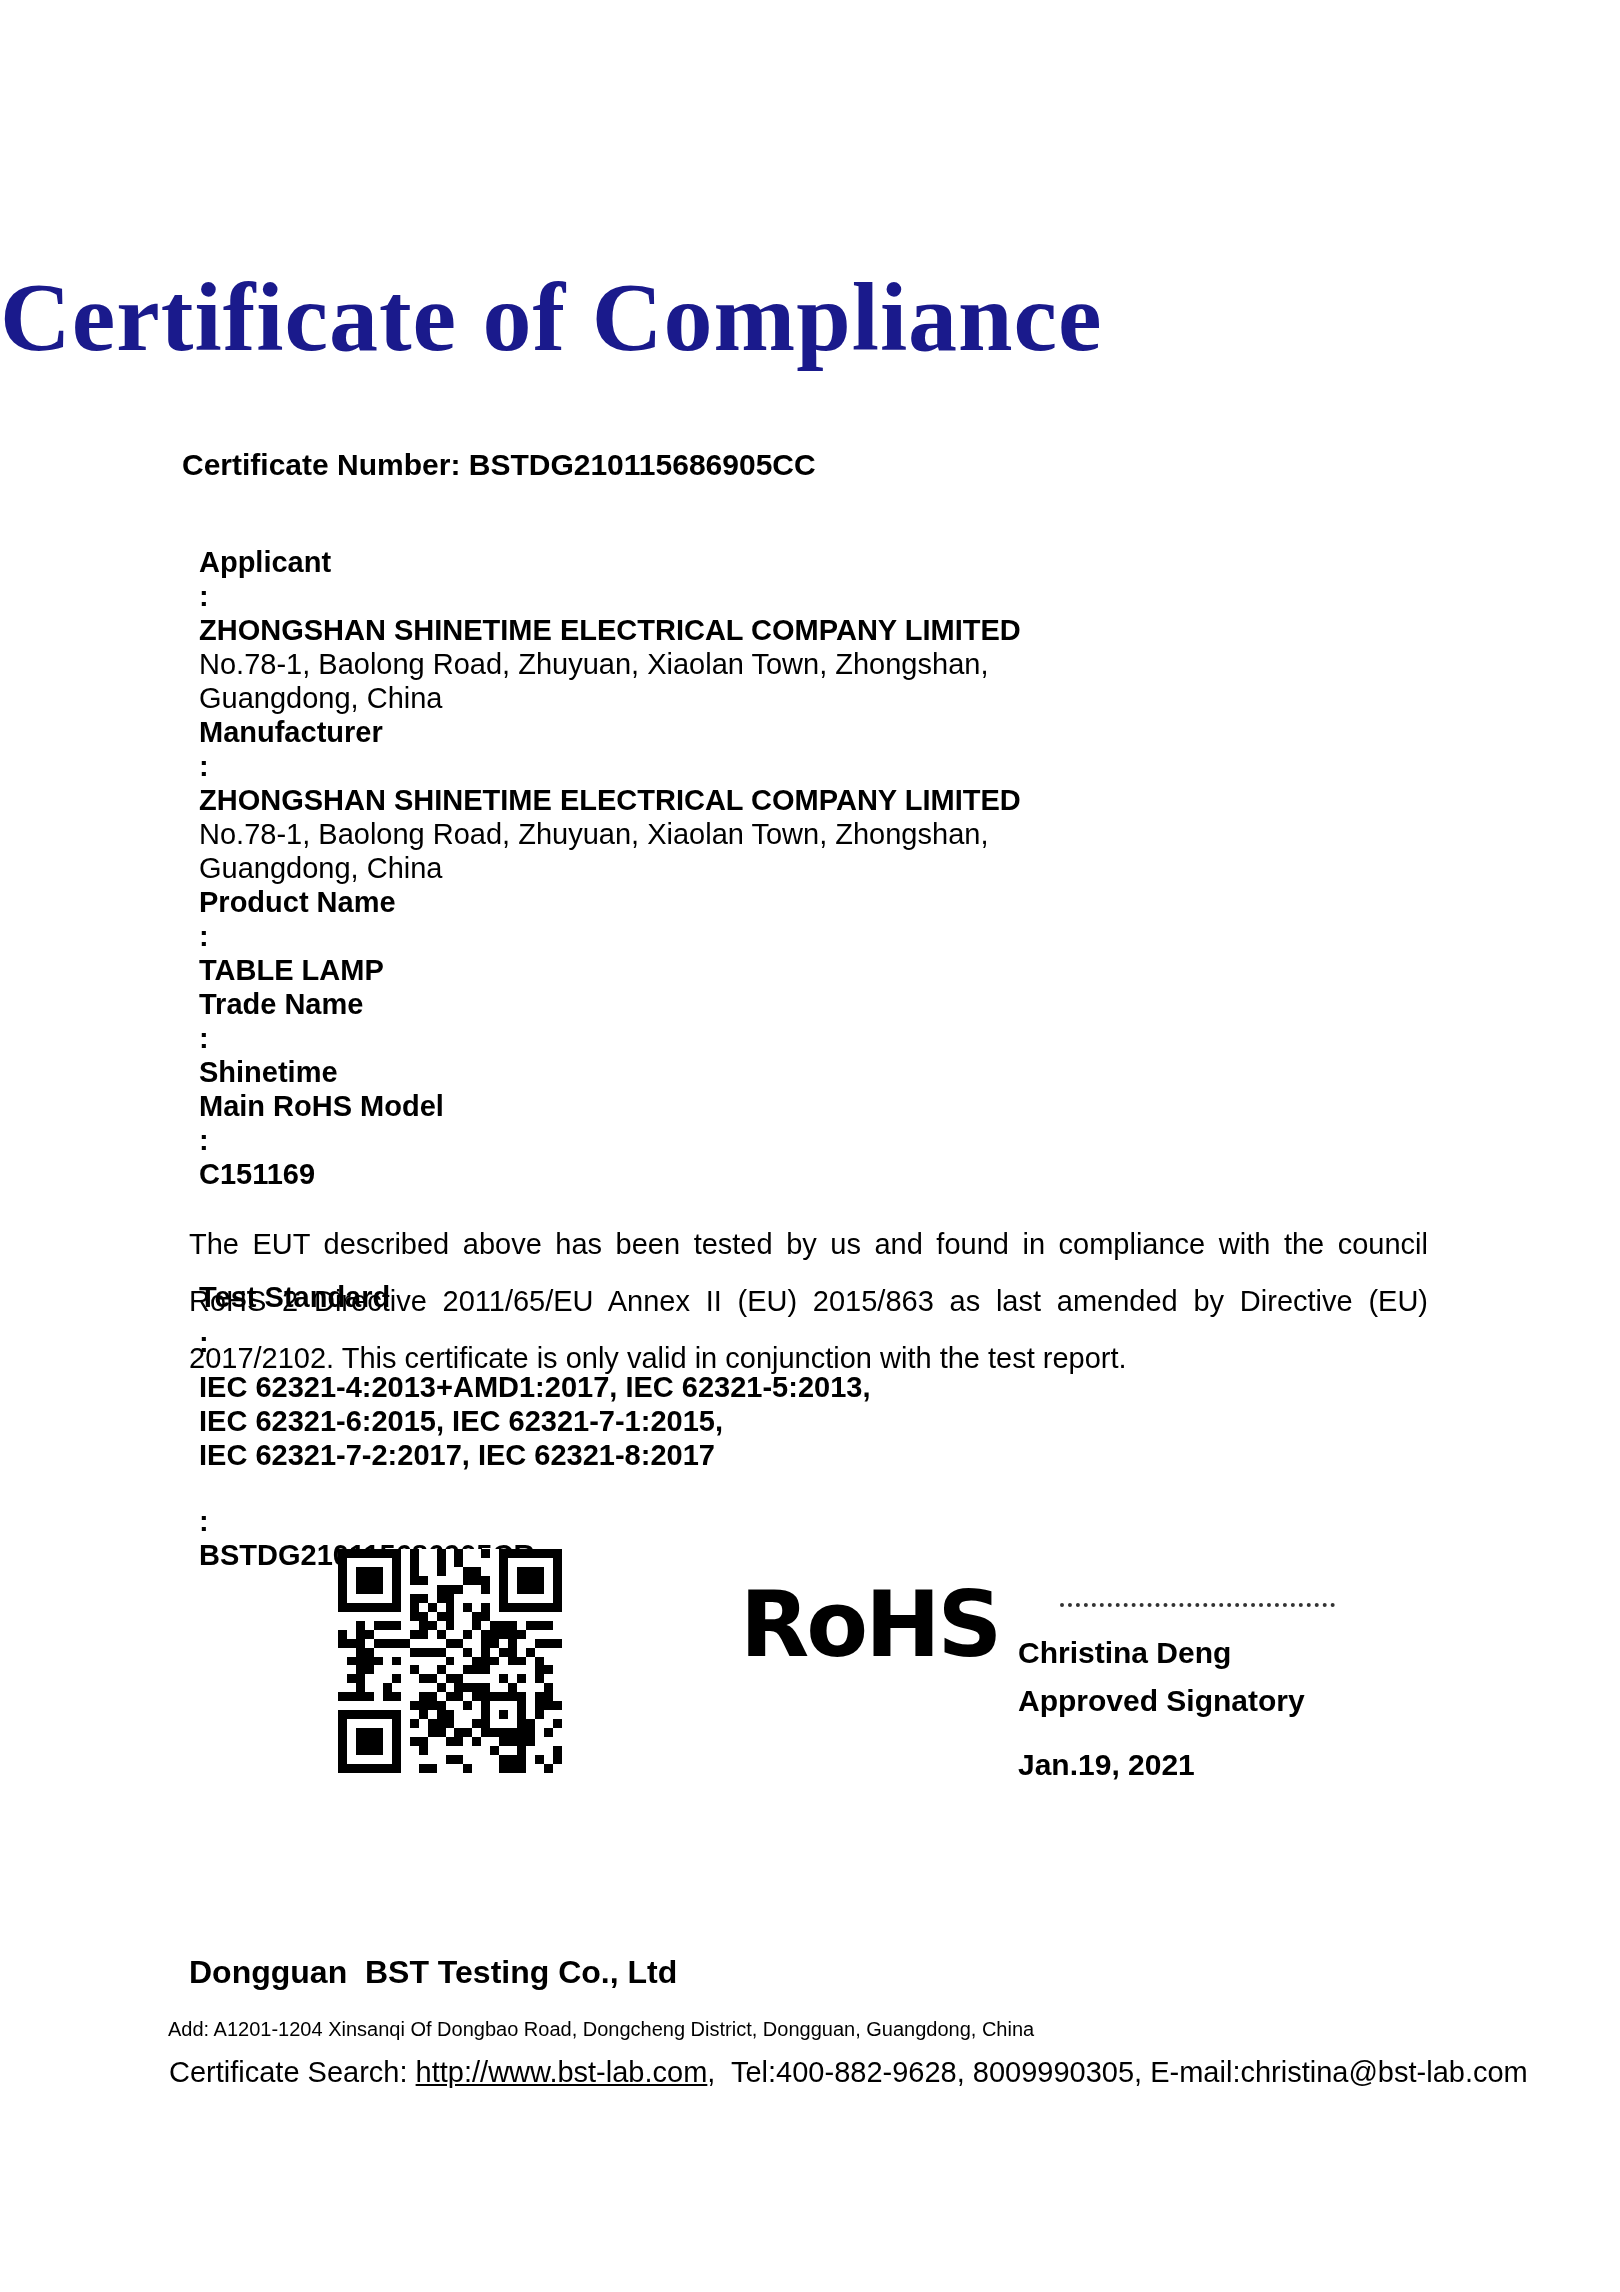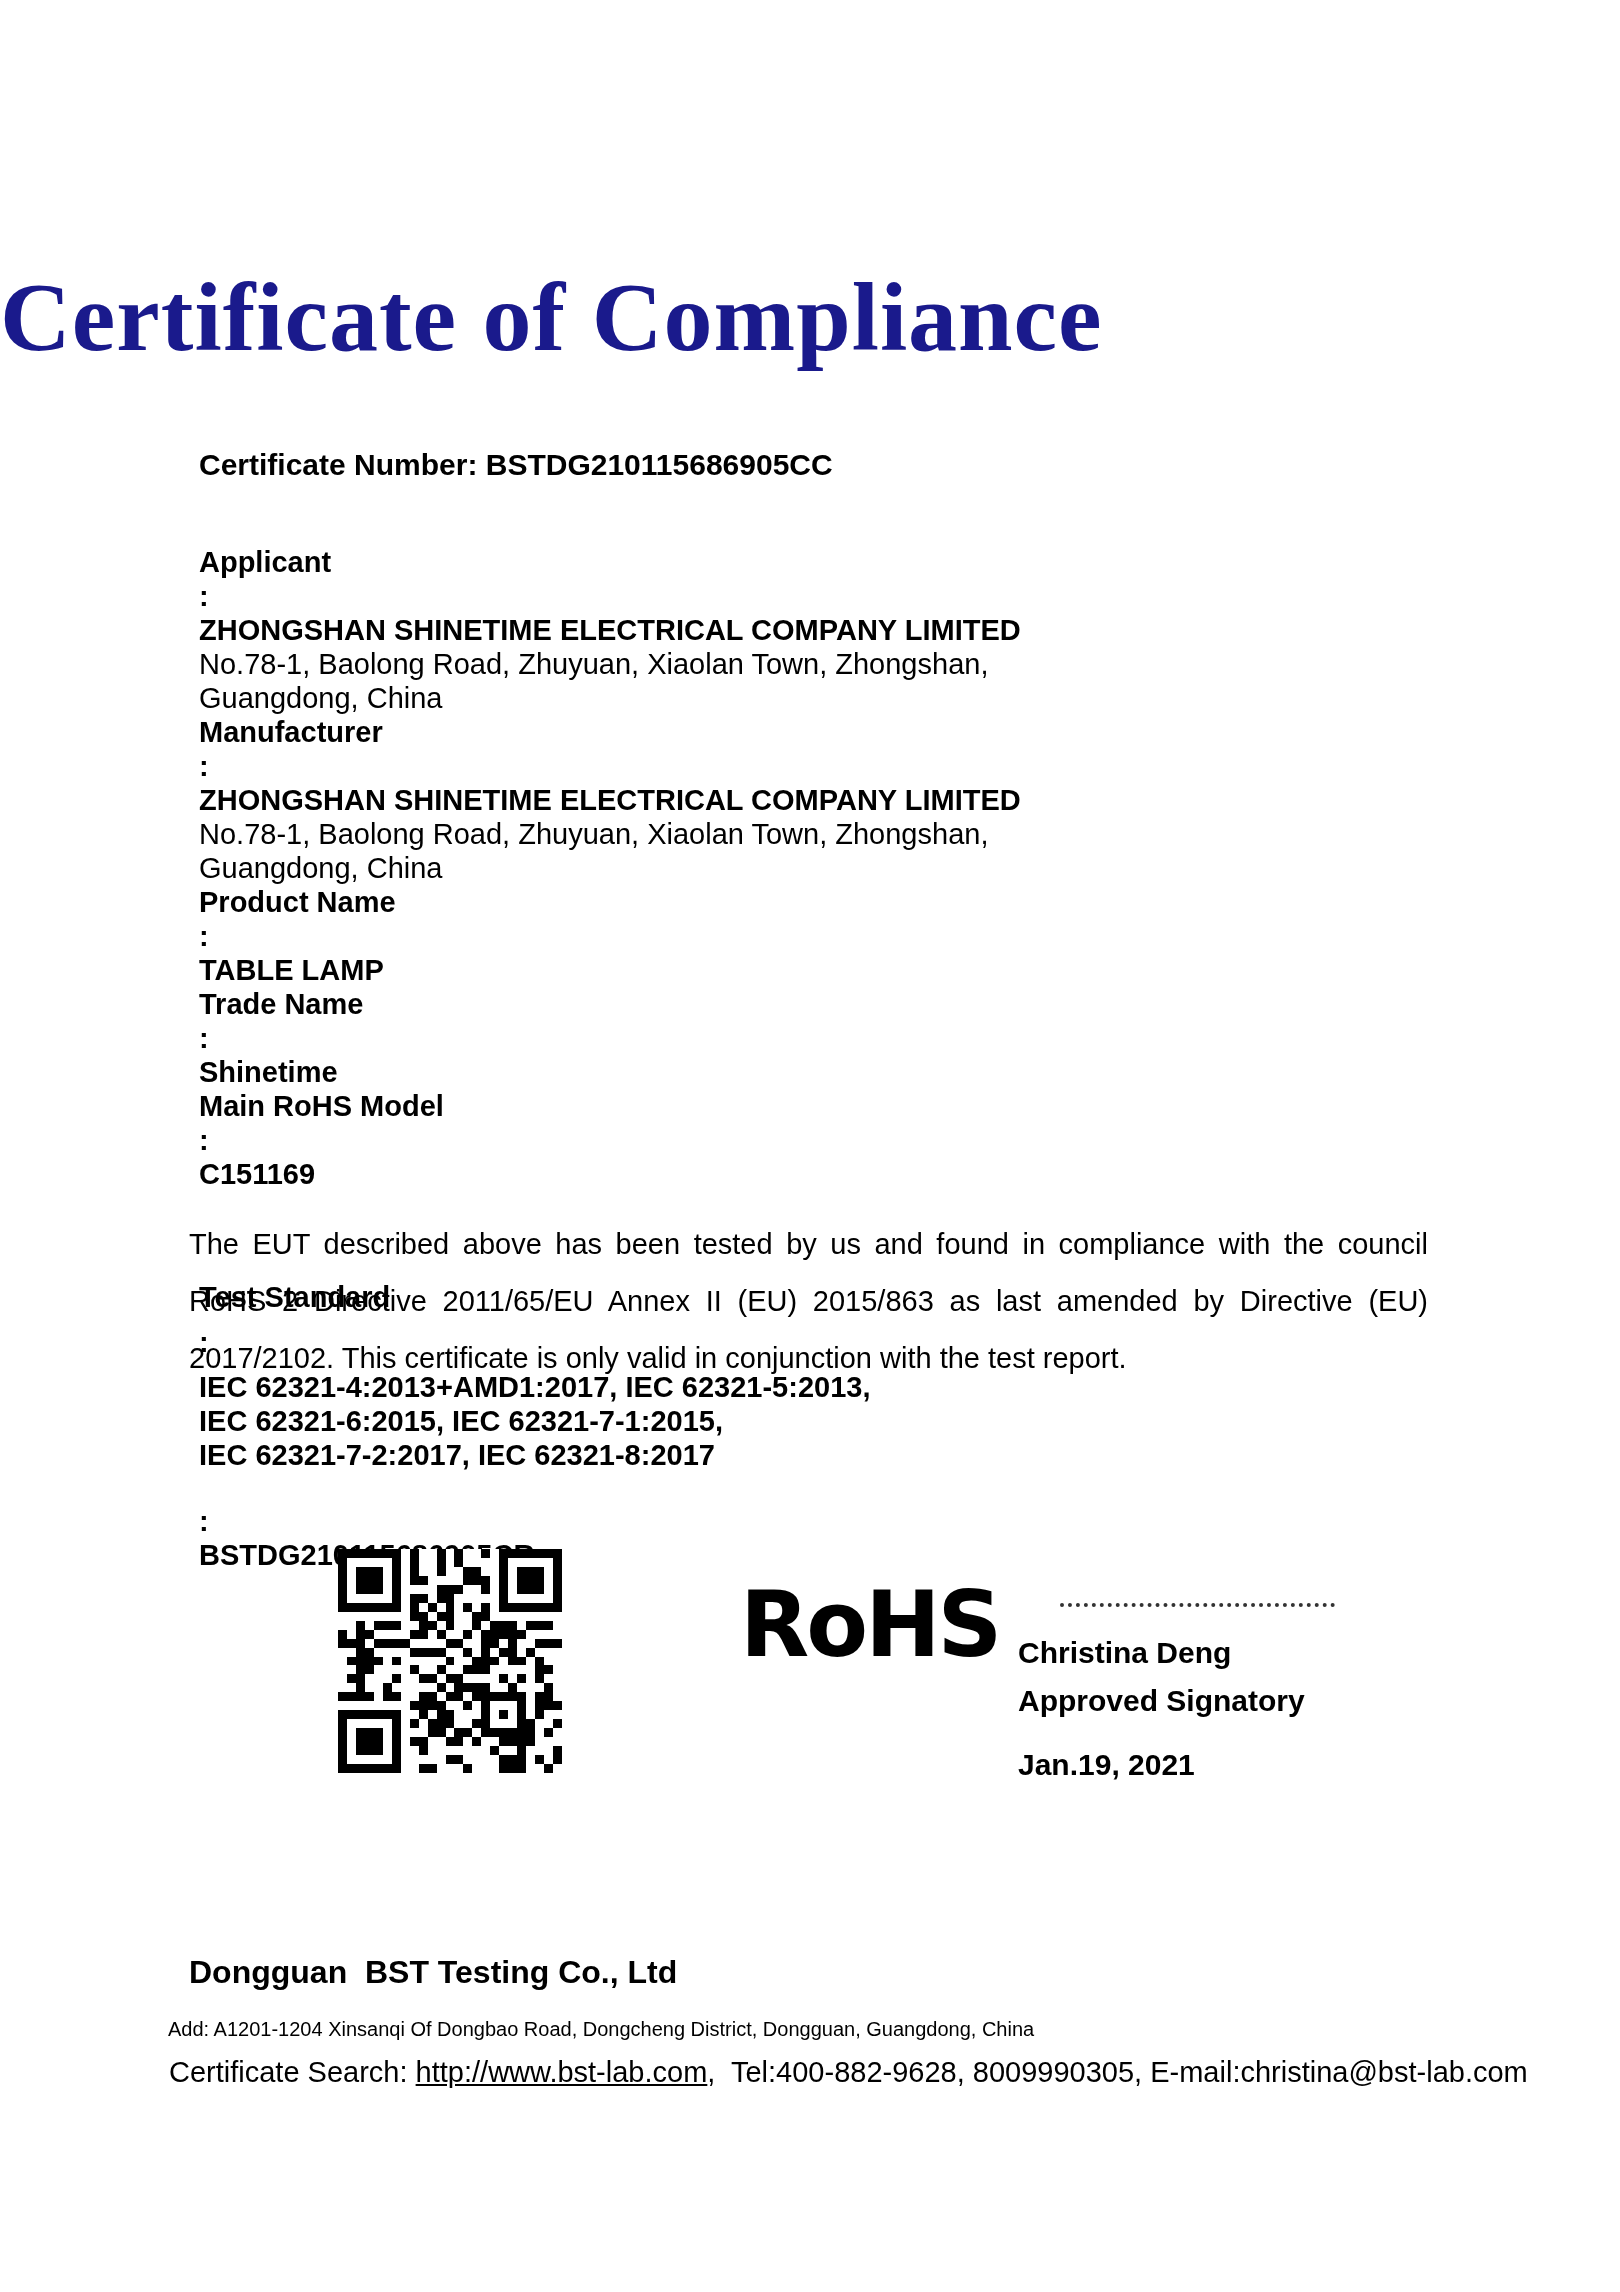--- a/index.html
+++ b/index.html
@@ -18,21 +18,21 @@
     text-align:left;
     font-family:"Liberation Serif", serif;
     font-weight:bold;
     font-size:98px;
     line-height:1.15;
     color:#1a1a8c;
     letter-spacing:1px;
     margin:0;
   }
   .cert-number{
-    position:absolute;left:199px;top:448px;
+    position:absolute;left:182px;top:448px;
     font-size:30px;font-weight:bold;
   }
   .rows{
     position:absolute;left:199px;top:545px;width:1154px;
     font-size:29px;line-height:34px;
   }
   .row{display:flex;align-items:flex-start;flex-direction:column;}
   .row .lbl{width:262px;flex:none;font-weight:bold;}
   .row .col{width:29px;flex:none;font-weight:bold;}
   .row .val{flex:1;}

